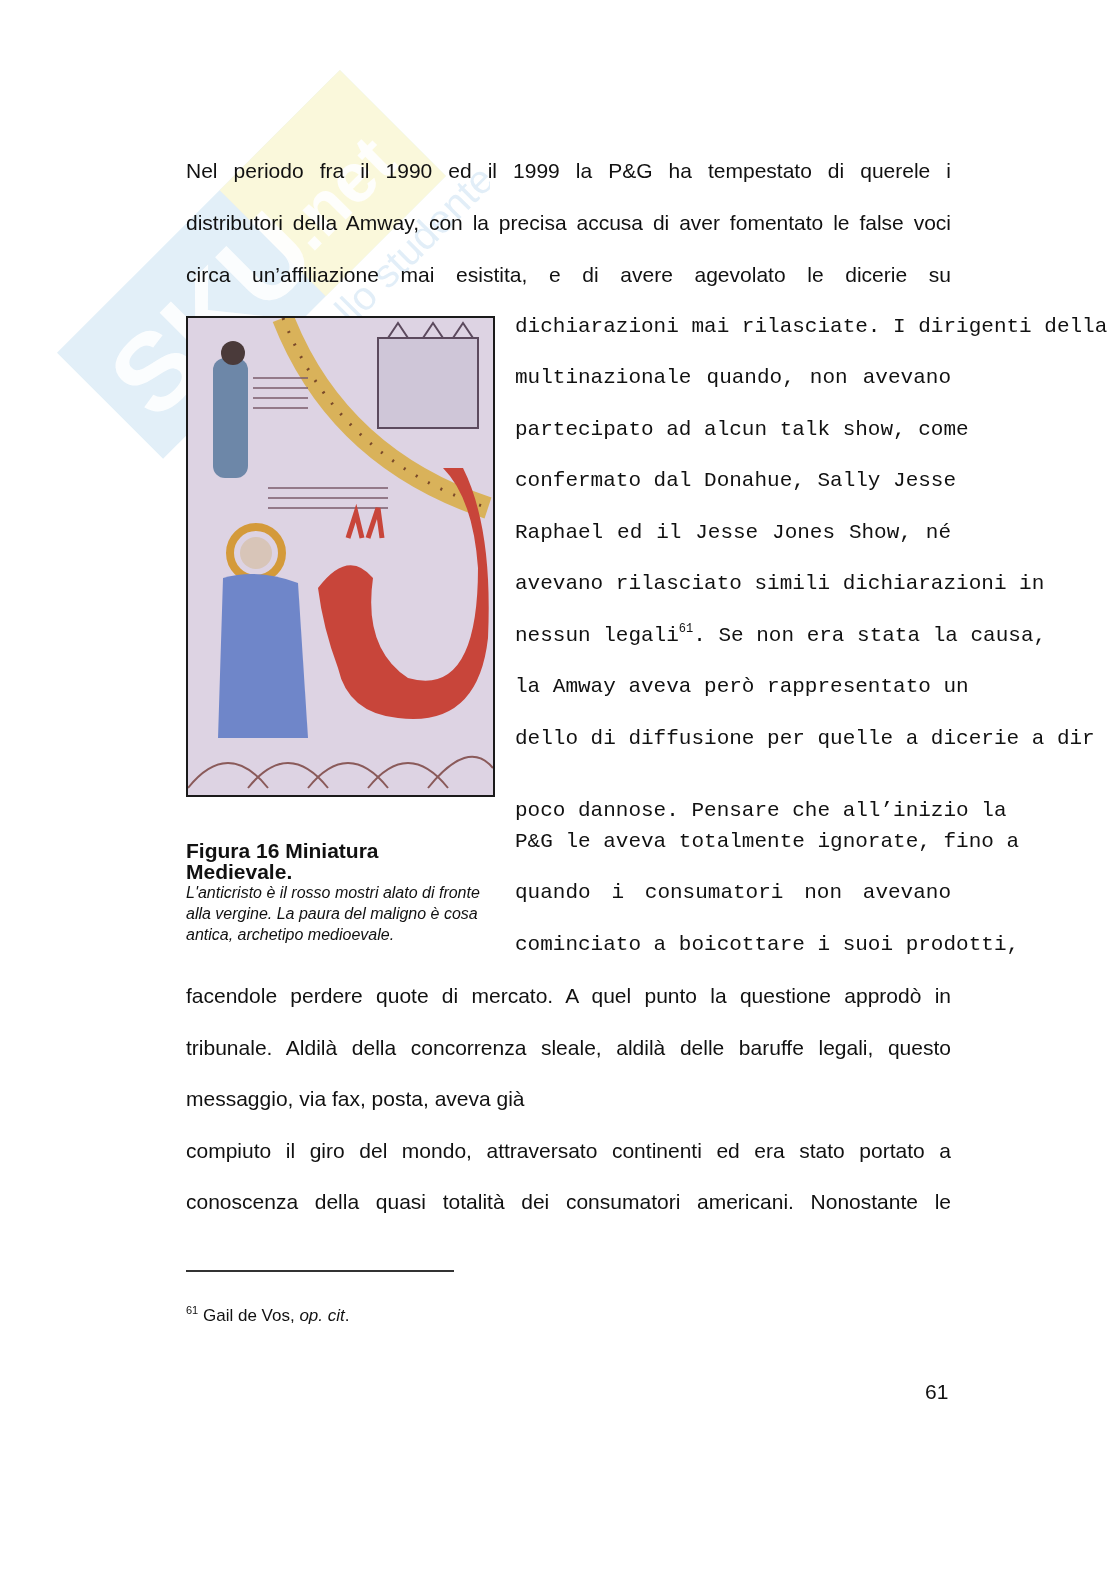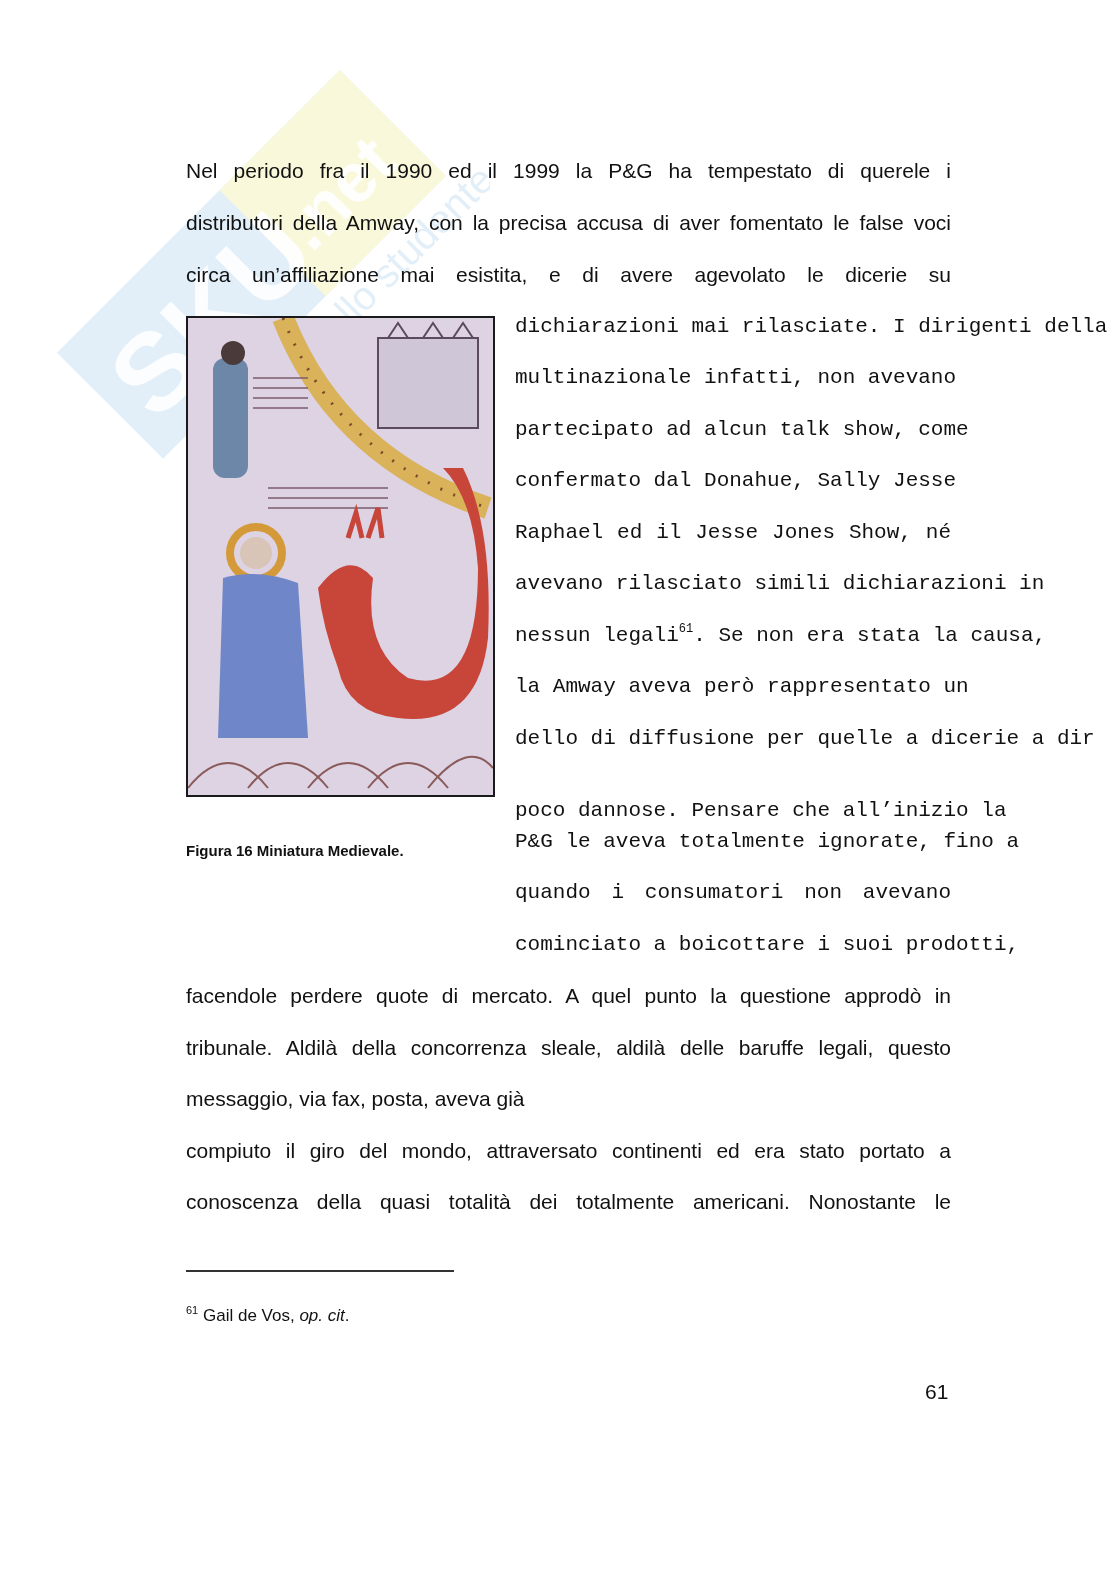--- a/index.html
+++ b/index.html
@@ -18,21 +18,21 @@
   .full { left: 186px; width: 765px; }
   .right { left: 515px; width: 436px; font-family: Liberation Mono, monospace; }
   .noj { text-align-last: left; }
   sup { font-size: 12px; line-height: 0; vertical-align: 9px; }
   .figure {
     position: absolute; left: 186px; top: 316px; width: 309px; height: 481px;
     border: 2px solid #1a1a1a; box-sizing: border-box; overflow: hidden; z-index: 1;
     background: #d9cfe0;
   }
   .caption { position: absolute; left: 186px; top: 840px; width: 300px; font-size: 16px; line-height: 21px; z-index: 1; }
-  .caption-title { font-weight: bold; display: block; font-size: 15px; }
+  .caption-title { font-weight: bold; display: block; font-size: 21px; }
   .caption-body { font-style: italic; display: block; }
   .fn-rule { position: absolute; left: 186px; top: 1270px; width: 268px; height: 2px; background: #333; }
   .footnote { position: absolute; left: 186px; top: 1306px; font-size: 17px; }
   .footnote sup { font-size: 11px; vertical-align: 7px; }
   .footnote em { }
   .pagenum { position: absolute; left: 925px; top: 1380px; font-size: 21px; }
 </style>
 </head>
 <body>
 
@@ -77,39 +77,40 @@
       <path d="M0 470 Q40 420 80 470"></path>
         <path d="M60 470 Q100 420 140 470"></path>
       <path d="M120 470 Q160 420 200 470"></path>
         <path d="M180 470 Q220 420 260 470"></path>
       <path d="M240 470 Q280 420 305 450"></path>
     </g>
   </svg>
 </div>
 
 <div class="line right" style="top:314px">dichiarazioni mai rilasciate. I dirigenti della</div>
-<div class="line right" style="top:365px">multinazionale infatti, non avevano</div>
+<div class="line right" style="top:365px">multinazionale quando, non avevano</div>
 <div class="line right" style="top:417px">partecipato ad alcun talk show, come</div>
 <div class="line right" style="top:468px">confermato dal Donahue, Sally Jesse</div>
 <div class="line right" style="top:520px">Raphael ed il Jesse Jones Show, né</div>
 <div class="line right" style="top:571px">avevano rilasciato simili dichiarazioni in</div>
 <div class="line right" style="top:623px"><span>nessun legali</span><sup>61</sup><span>. Se non era stata la causa,</span></div>
 <div class="line right" style="top:674px">la Amway aveva però rappresentato un</div>
 <div class="line right" style="top:726px">dello di diffusione per quelle a dicerie a dir</div>
 <div class="line right" style="top:798px">poco dannose. Pensare che all’inizio la</div>
 <div class="line right" style="top:829px">P&amp;G le aveva totalmente ignorate, fino a</div>
 <div class="line right" style="top:880px">quando i consumatori non avevano</div>
 <div class="line right" style="top:932px">cominciato a boicottare i suoi prodotti,</div>
 
 <div class="caption">
   <span class="caption-title">Figura 16 Miniatura Medievale.</span>
+  <span class="caption-body">L'anticristo è il rosso mostri alato di fronte alla vergine. La paura del maligno è cosa antica, archetipo medioevale.</span>
 </div>
 
 <div class="line full" style="top:983px">facendole perdere quote di mercato. A quel punto la questione approdò in</div>
 <div class="line full" style="top:1035px">tribunale. Aldilà della concorrenza sleale, aldilà delle baruffe legali, questo</div>
 <div class="line full noj" style="top:1086px">messaggio, via fax, posta, aveva già</div>
 <div class="line full" style="top:1138px">compiuto il giro del mondo, attraversato continenti ed era stato portato a</div>
-<div class="line full" style="top:1189px">conoscenza della quasi totalità dei totalmente americani. Nonostante le</div>
+<div class="line full" style="top:1189px">conoscenza della quasi totalità dei consumatori americani. Nonostante le</div>
 
 <div class="fn-rule"></div>
 <div class="footnote"><sup>61</sup> <span>Gail de Vos, </span><em>op. cit</em><span>.</span></div>
 
 <div class="pagenum">61</div>
 
 </body></html>

